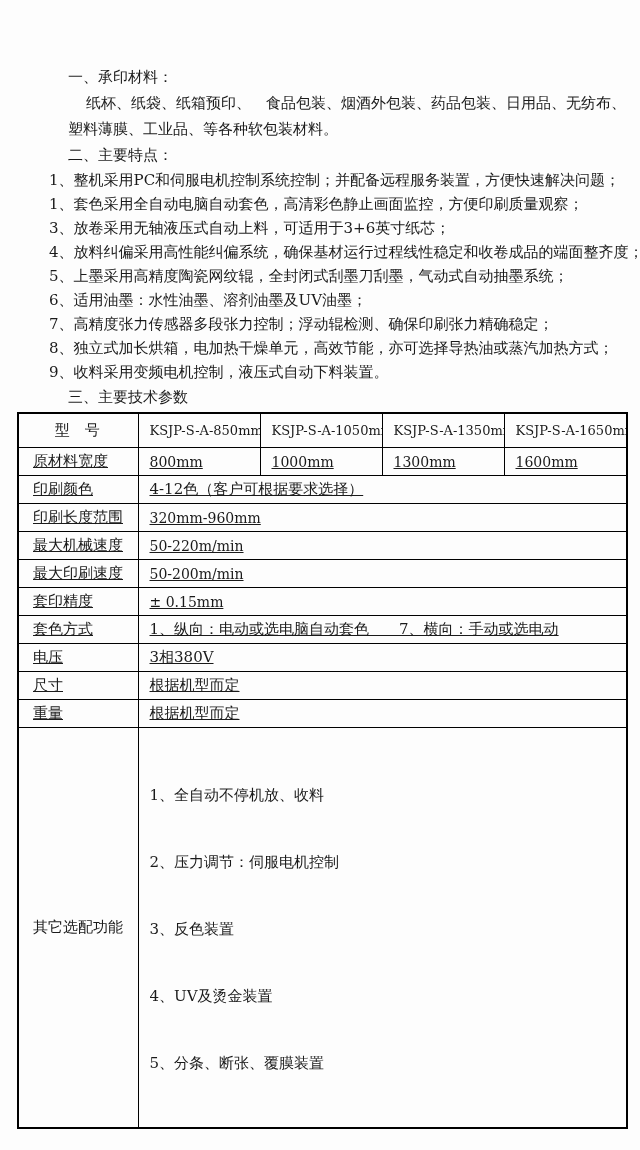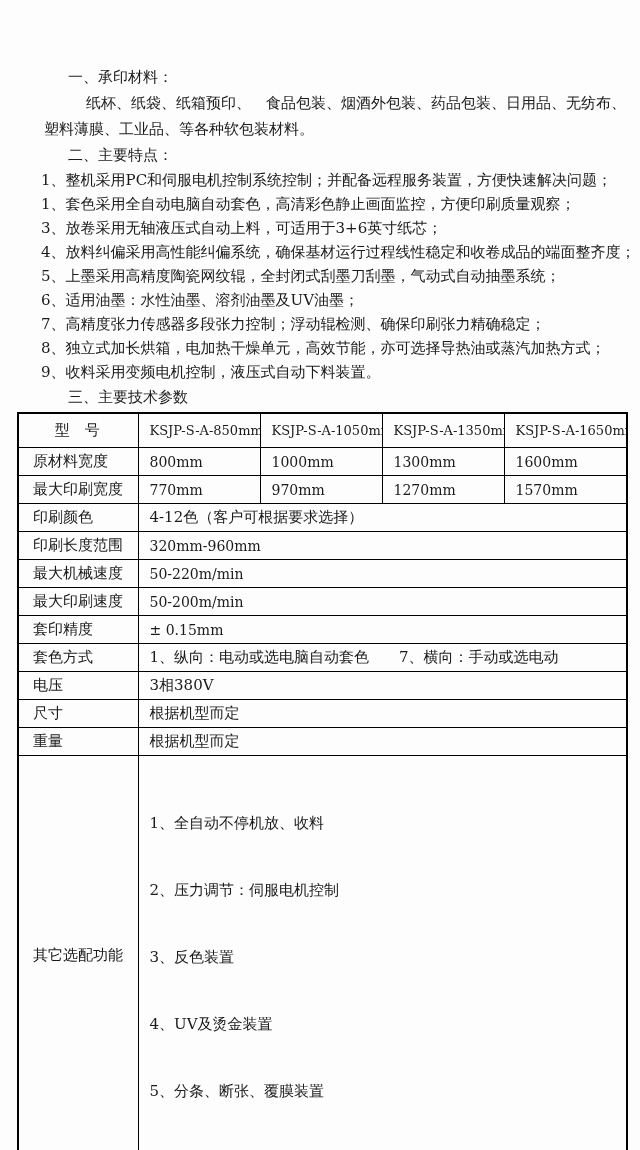--- a/index.html
+++ b/index.html
@@ -7,43 +7,43 @@
     width:640px;height:1150px;
     background:#fdfdfd;color:#1a1a1a;
     font-family:"DejaVu Serif","Liberation Serif",serif;
     font-size:15px;
     overflow:hidden;
   }
   .doc{padding-top:64px;}
   .ln{white-space:pre;overflow:hidden;}
   .heading{padding-left:68px;height:26px;line-height:26px;}
   .para-first{padding-left:86px;height:26px;line-height:26px;}
-  .para-cont{padding-left:44px;height:26px;line-height:26px;}
-  .item{padding-left:41px;height:24px;line-height:24px;}
+  .para-cont{padding-left:33px;height:26px;line-height:26px;margin-left:35px;}
+  .item{padding-left:41px;height:24px;line-height:24px;margin-left:8px;}
 
   table.spec{
     border-collapse:collapse;
     margin:2px 0 0 17px;
     width:609px;
     table-layout:fixed;
     border:2px solid #000;
   }
   .spec td{
     border:1px solid #000;
     padding:0 2px 0 11px;
     vertical-align:middle;
     overflow:hidden;
     white-space:pre;
   }
   .spec td.lbl{padding-left:14px;}
   .spec tr.hdr td{height:33px;}
   .spec tr.hdr td.lbl{text-align:center;padding-left:0;}
   .spec td.model{font-size:13px;}
   .spec td.num{font-size:14px;}
-  .spec tr.std td{height:27px;}
+  .spec tr.std td{height:27px;text-decoration:underline;}
   .spec td.opt-cell{padding:16px 0 12px 11px;}
   .opt{height:31px;line-height:31px;white-space:pre;overflow:hidden;}
 </style>
 </head>
 <body>
 
 <div class="doc">
   <div class="ln heading">一、承印材料：</div>
   <div class="ln para-first">纸杯、纸袋、纸箱预印、　食品包装、烟酒外包装、药品包装、日用品、无纺布、</div>
   <div class="ln para-cont">塑料薄膜、工业品、等各种软包装材料。</div>
@@ -74,27 +74,20 @@
         <td class="model">KSJP-S-A-1050mm</td>
         <td class="model">KSJP-S-A-1350mm</td>
         <td class="model">KSJP-S-A-1650mm</td>
       </tr>
       <tr class="std">
         <td class="lbl">原材料宽度</td>
         <td class="num">800mm</td>
         <td class="num">1000mm</td>
         <td class="num">1300mm</td>
         <td class="num">1600mm</td>
-      </tr>
-      <tr class="std">
-        <td class="lbl">最大印刷宽度</td>
-        <td class="num">770mm</td>
-        <td class="num">970mm</td>
-        <td class="num">1270mm</td>
-        <td class="num">1570mm</td>
       </tr>
       <tr class="std">
         <td class="lbl">印刷颜色</td>
         <td colspan="4">4-12色（客户可根据要求选择）</td>
       </tr>
       <tr class="std">
         <td class="lbl">印刷长度范围</td>
         <td colspan="4" class="num">320mm-960mm</td>
       </tr>
       <tr class="std">

